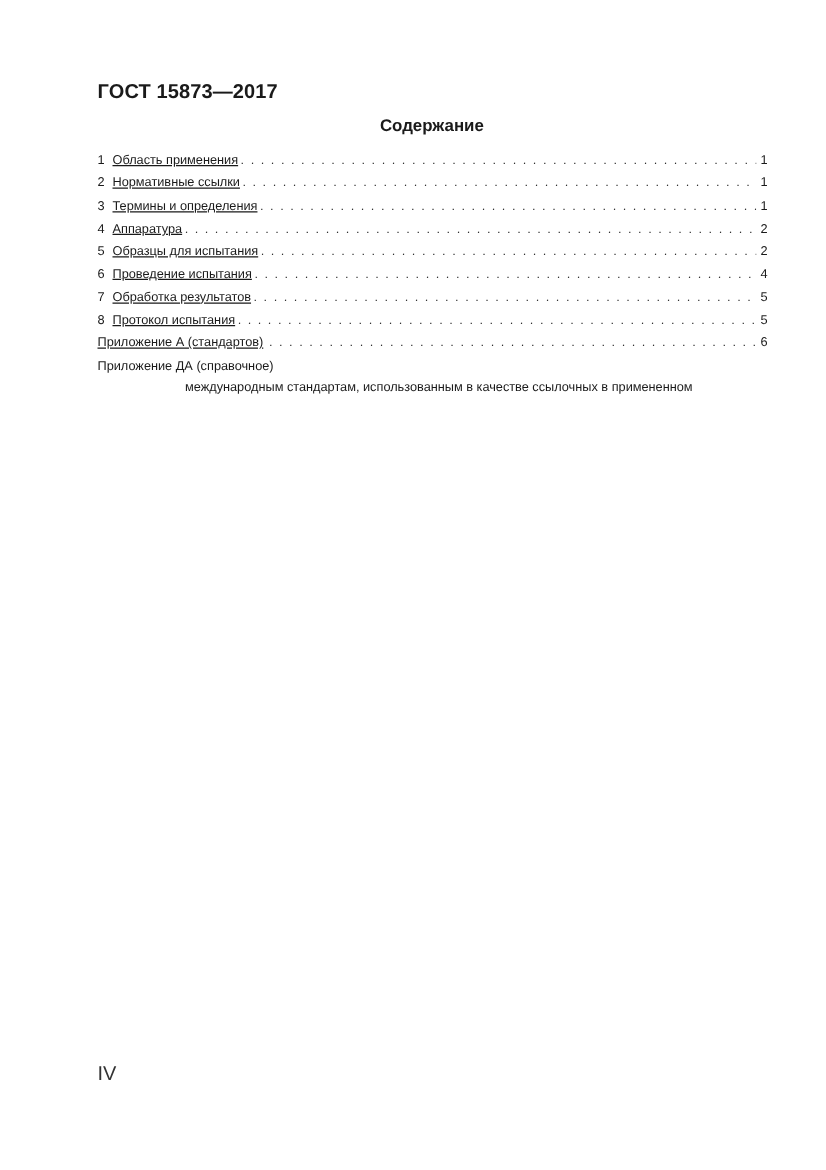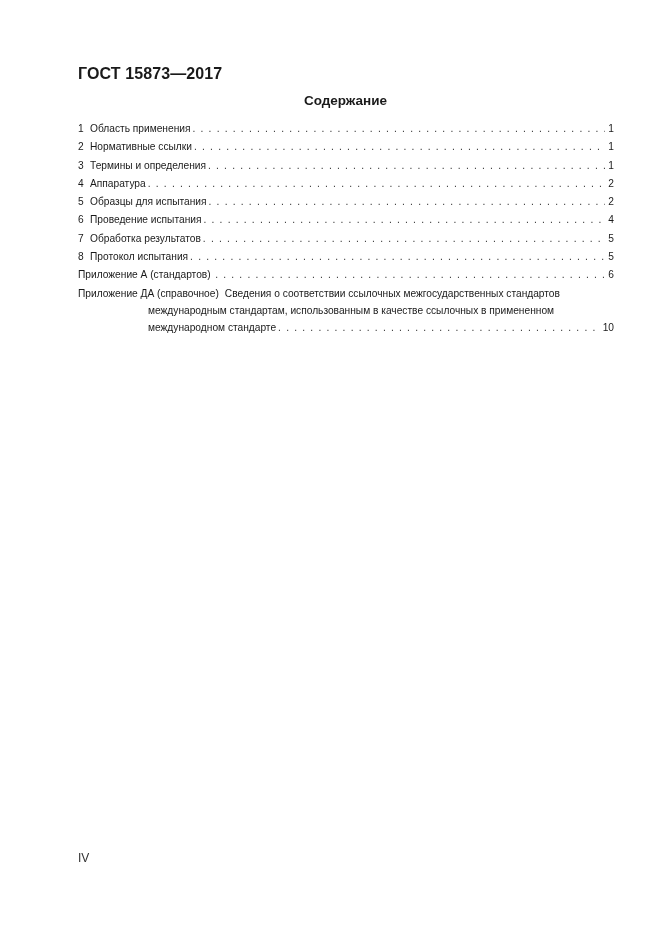--- a/index.html
+++ b/index.html
@@ -48,20 +48,21 @@
       line-height: 18.3px;
       white-space: nowrap;
     }
     .toc-num {
       display: inline-block;
       width: 12px;
       flex: 0 0 auto;
     }
     .toc-label {
       flex: 0 0 auto;
+      text-decoration: underline;
     }
     .toc-dots {
       flex: 1 1 auto;
       overflow: hidden;
       margin: 0 3px 0 2px;
       color: #333;
       letter-spacing: 3.2px;
     }
     .toc-dots::before {
       content: ". . . . . . . . . . . . . . . . . . . . . . . . . . . . . . . . . . . . . . . . . . . . . . . . . . . . . . . . . . . . . . . . . . . . . . . . . . . . . . . . . . . . . . . . . . . . . . . . . . . . . . . . . . . . . . . . . . .";
@@ -85,21 +86,21 @@
       display: flex;
       white-space: nowrap;
       height: 17px;
       align-items: flex-end;
     }
     .gap-s { height: 2px; }
     .page-number {
       position: absolute;
       left: 78px;
       top: 851px;
-      font-size: 12px;
+      font-size: 16px;
       color: #333;
     }
   </style>
 </head>
 <body>
 
 <div class="doc-code">ГОСТ 15873—2017</div>
 
 <div class="toc-title">Содержание</div>
 
@@ -165,29 +166,23 @@
     <span class="toc-label">Приложение А (стандартов)</span>
     <span style="display:inline-block;width:6px;"></span>
     <span class="toc-dots"></span>
     <span class="toc-page">6</span>
   </div>
 
   <div class="appendix-block">
     <div class="appendix-first">
       <span>Приложение ДА (справочное)</span>
       <span style="display:inline-block;width:6px;"></span>
-      <span>Сведения о соответствии ссылочных межгосударственных стандартов</span>
     </div>
     <div class="appendix-cont">
       <span>международным стандартам, использованным в качестве ссылочных в примененном</span>
-    </div>
-    <div class="appendix-cont">
-      <span class="toc-label">международном стандарте</span>
-      <span class="toc-dots"></span>
-      <span class="toc-page">10</span>
     </div>
   </div>
 
   <div class="gap-s"></div>
 
 
 </div>
 
 <div class="page-number">IV</div>
 

